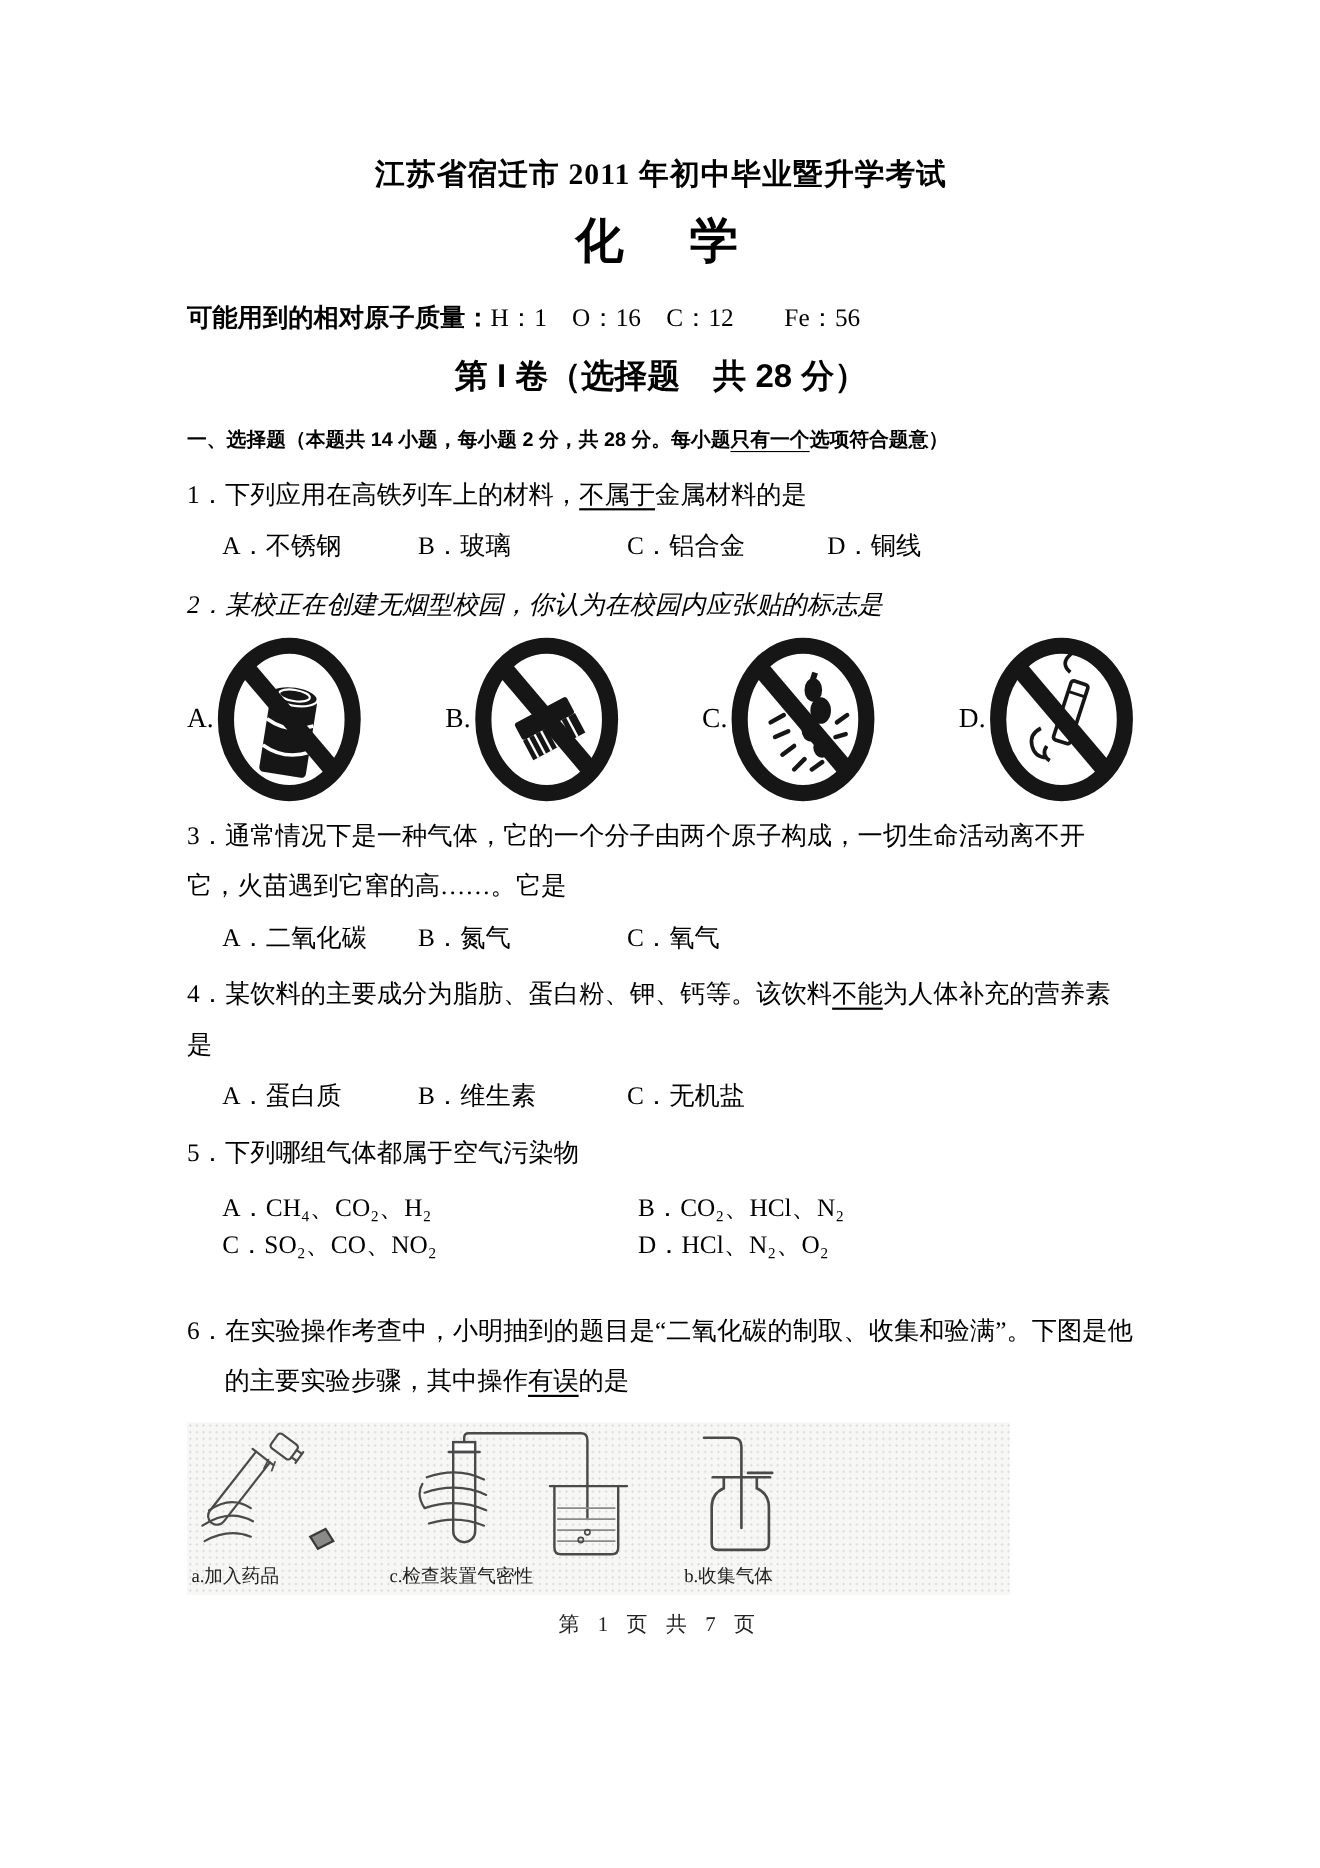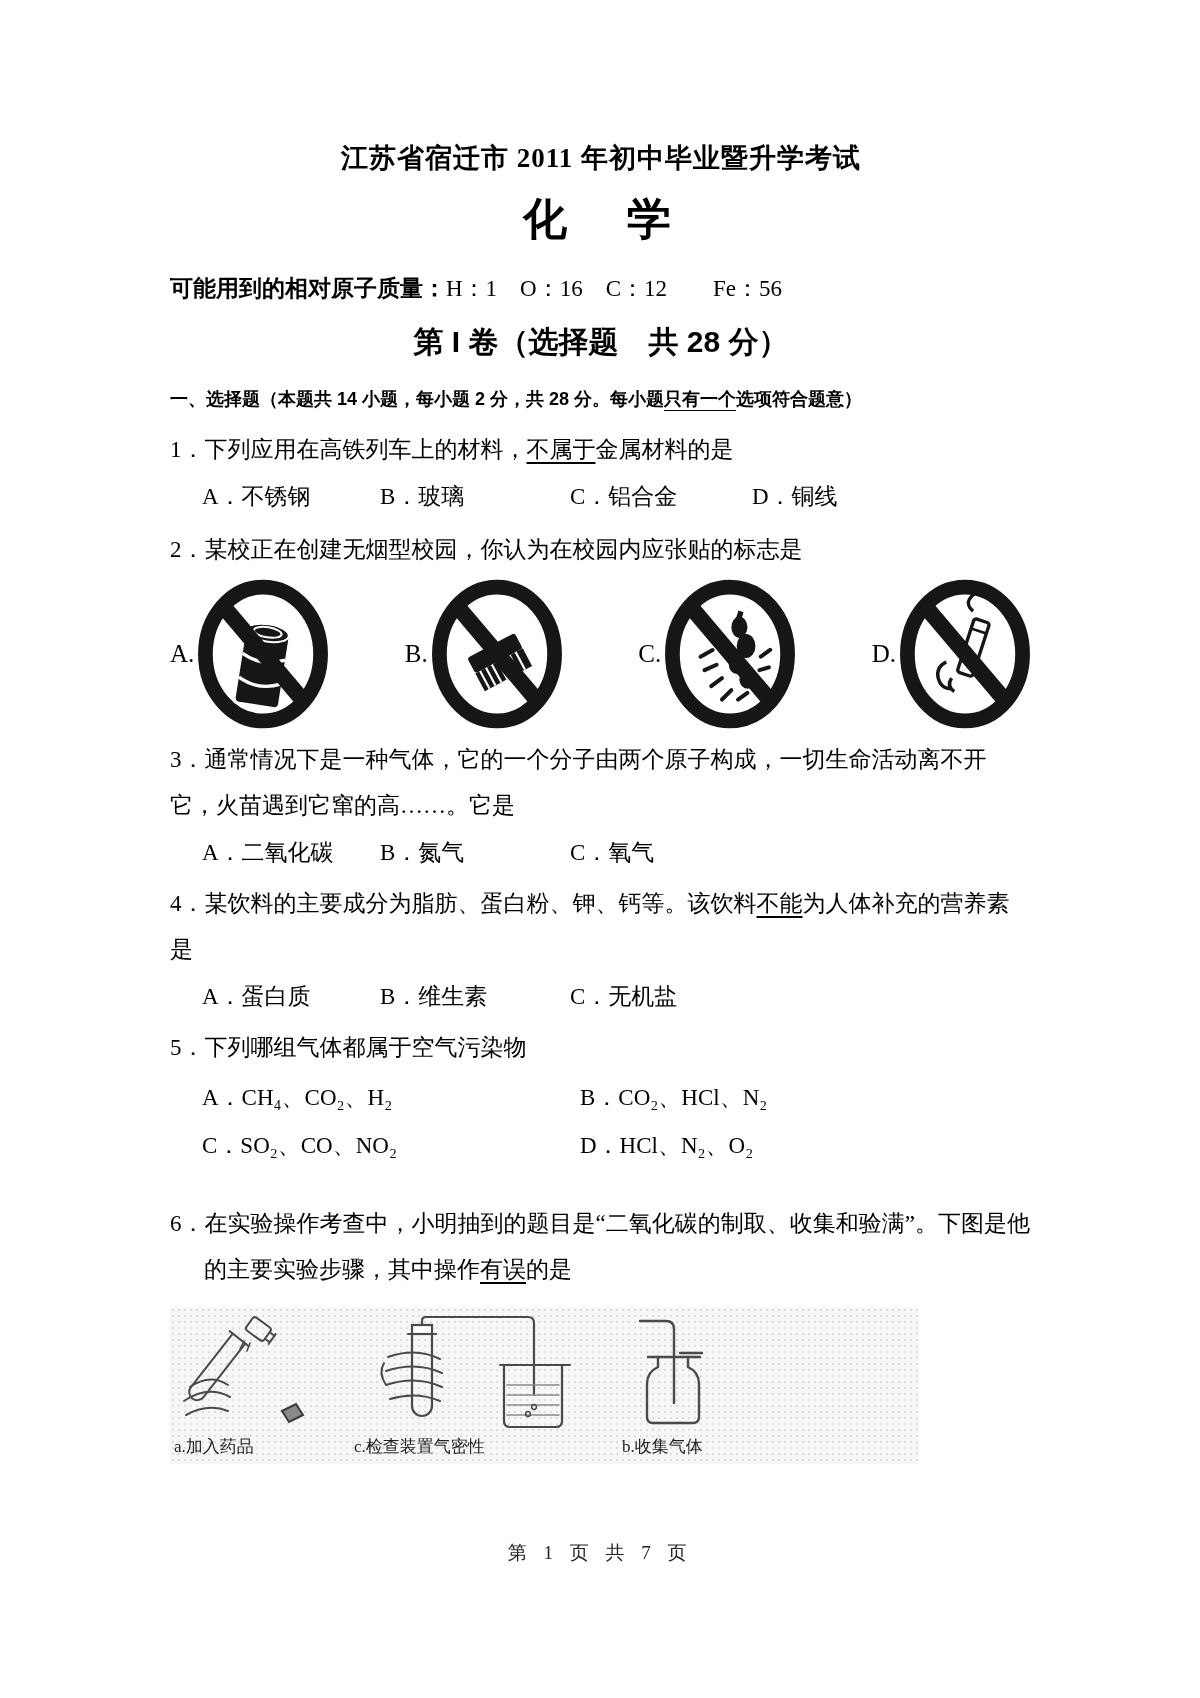--- a/index.html
+++ b/index.html
@@ -16,48 +16,48 @@
   .masses { margin-top:24px; font-size:23px; }
   .masses-label { font-weight:700; font-family:"Liberation Sans","DejaVu Sans",sans-serif; }
   .section-title { margin-top:18px; text-align:center; font-size:30px; font-weight:700;
     font-family:"Liberation Sans","DejaVu Sans",sans-serif; }
   .intro { margin-top:24px; font-size:18px; font-weight:700;
     font-family:"Liberation Sans","DejaVu Sans",sans-serif; }
 
   .stem { font-size:23px; line-height:46px; }
   .u { text-decoration:underline; text-underline-offset:5px; }
   .mt-q1 { margin-top:16px; }
-  .mt-q2 { margin-top:14px; }
+  .mt-q2 { margin-top:14px;font-style:italic; }
   .mt-q3 { margin-top:8px; }
   .mt-q4 { margin-top:12px; }
   .mt-q5 { margin-top:12px; }
   .mt-q6 { margin-top:38px; }
   .hang { padding-left:34px; text-indent:-34px; }
 
   .opts { display:grid; grid-template-columns:178px 190px 182px 1fr;
     margin-left:32px; margin-top:8px; font-size:23px; line-height:32px; }
-  .opts2 { display:grid; grid-template-columns:378px 1fr; row-gap:14px;
+  .opts2 { display:grid; grid-template-columns:378px 1fr; 
     margin-left:32px; margin-top:10px; font-size:23px; line-height:34px; }
 
   .signs-row { margin-top:6px; display:flex; justify-content:space-between;
     align-items:center; width:100%; }
   .sign-cell { display:flex; align-items:center; }
   .sign-key { font-size:25px; margin-right:2px; }
   .sign-svg { width:134px; height:150px; display:block; }
 
   .figure { margin-top:14px; width:748px; padding:8px 4px 6px;
     background-color:#f7f7f6;
     background-image:radial-gradient(#ddddd9 1px, transparent 1px);
     background-size:6px 6px;
     display:flex; align-items:flex-end; }
   .fig-cell { display:flex; flex-direction:column; justify-content:flex-end; }
   .fig-a { width:180px; } .fig-b { width:160px; } .fig-c { width:268px; } .fig-d { width:132px; }
   .fig-caption { font-size:17px; color:#222; margin-top:2px; }
 
-  .page-footer { position:absolute; top:1540px; left:0; width:1200px;
+  .page-footer { position:absolute; top:1464px; left:0; width:1200px;
     text-align:center; font-size:19px; letter-spacing:6px; color:#222; }
 </style>
 </head>
 <body>
 
 <div class="content">
 
   <h1 class="title">江苏省宿迁市 2011 年初中毕业暨升学考试</h1>
   <div class="subject">化　学</div>
 

